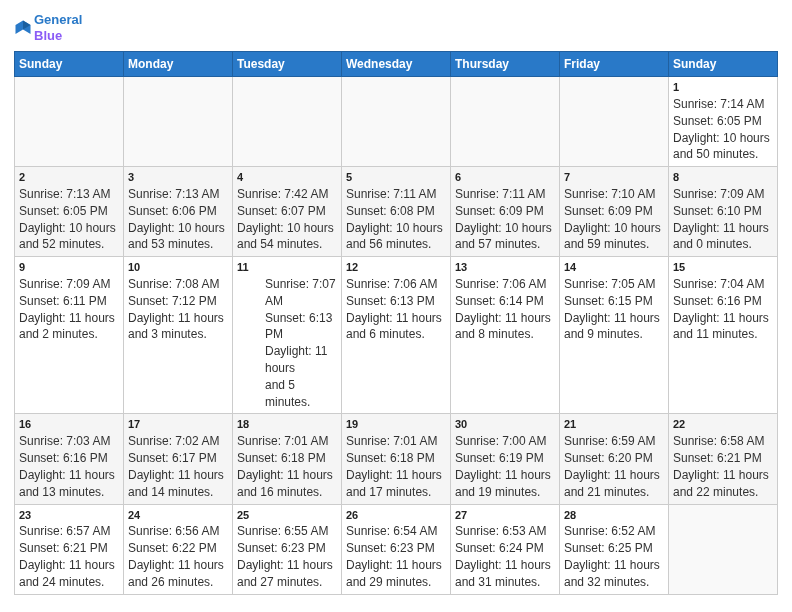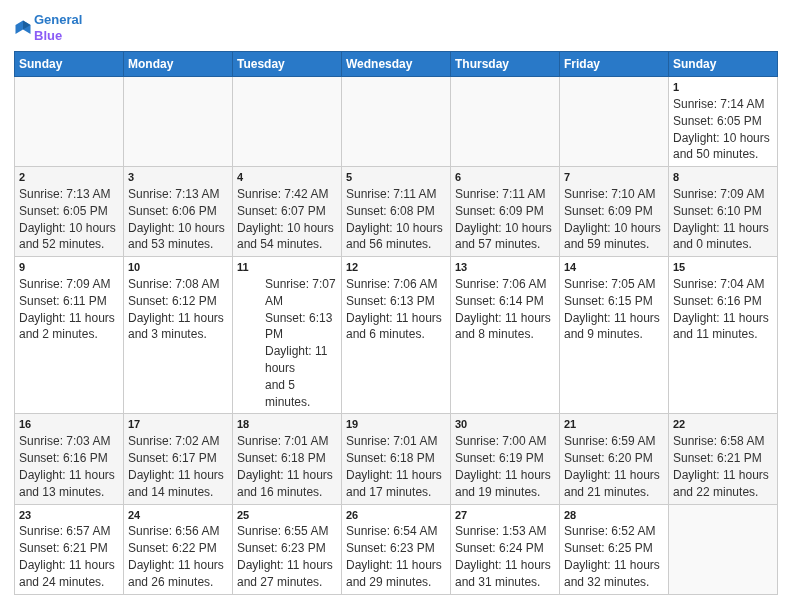--- a/index.html
+++ b/index.html
@@ -204,21 +204,21 @@
           <td>
             <span class="day-num">9</span>
             <div class="day-info" style="white-space: pre-line;">Sunrise: 7:09 AM
 Sunset: 6:11 PM
 Daylight: 11 hours
 and 2 minutes.</div>
           </td>
           <td>
             <span class="day-num">10</span>
             <div class="day-info" style="white-space: pre-line;">Sunrise: 7:08 AM
-Sunset: 6:12 PM
+Sunset: 7:12 PM
 Daylight: 11 hours
 and 3 minutes.</div>
           </td>
           <td>
             <span class="day-num">11</span>
             <div class="day-info" style="white-space: pre-line; margin-left: 28px;">Sunrise: 7:07 AM
 Sunset: 6:13 PM
 Daylight: 11 hours
 and 5 minutes.</div>
           </td>
@@ -326,21 +326,21 @@
           </td>
           <td>
             <span class="day-num">26</span>
             <div class="day-info" style="white-space: pre-line;">Sunrise: 6:54 AM
 Sunset: 6:23 PM
 Daylight: 11 hours
 and 29 minutes.</div>
           </td>
           <td>
             <span class="day-num">27</span>
-            <div class="day-info" style="white-space: pre-line;">Sunrise: 1:53 AM
+            <div class="day-info" style="white-space: pre-line;">Sunrise: 6:53 AM
 Sunset: 6:24 PM
 Daylight: 11 hours
 and 31 minutes.</div>
           </td>
           <td>
             <span class="day-num">28</span>
             <div class="day-info" style="white-space: pre-line;">Sunrise: 6:52 AM
 Sunset: 6:25 PM
 Daylight: 11 hours
 and 32 minutes.</div>

